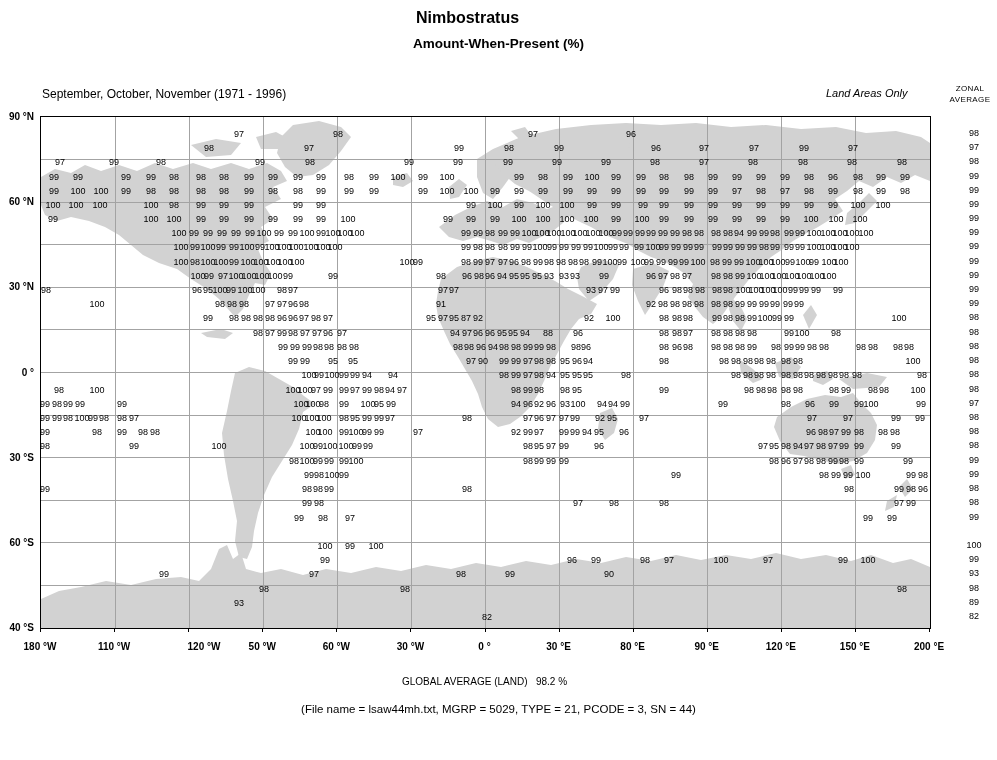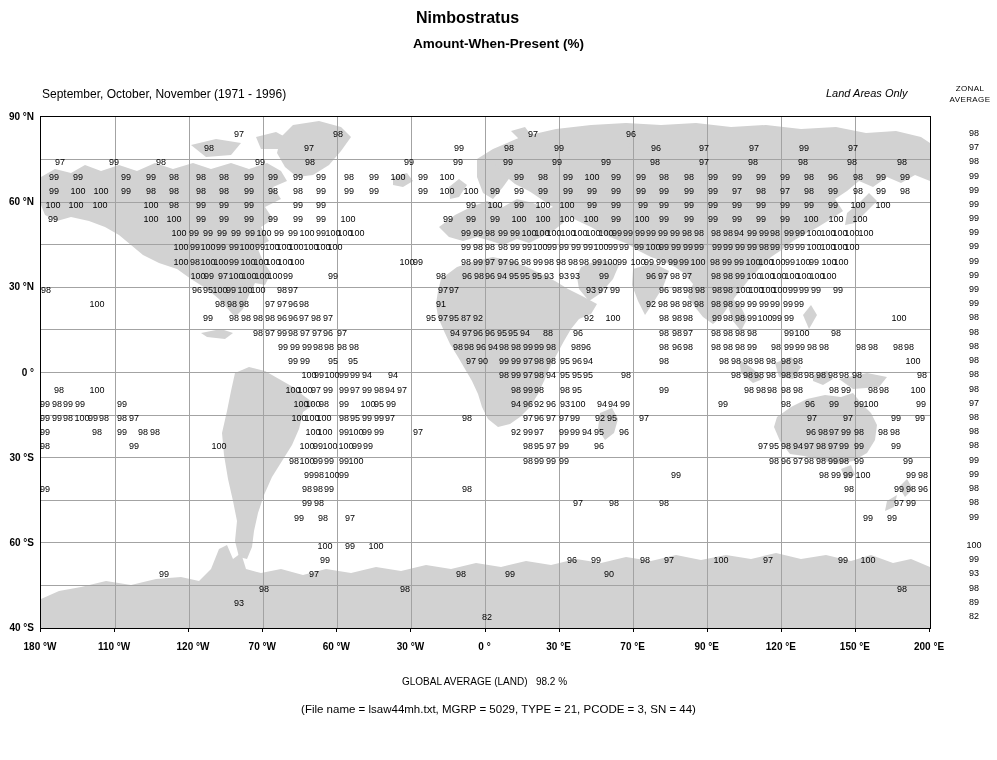--- a/index.html
+++ b/index.html
@@ -858,27 +858,27 @@
     <span class="latl" style="left: 34px; top: 201.167px;">60 °N</span>
     <span class="latl" style="left: 34px; top: 286.333px;">30 °N</span>
     <span class="latl" style="left: 34px; top: 371.5px;">0 °</span>
     <span class="latl" style="left: 34px; top: 456.667px;">30 °S</span>
     <span class="latl" style="left: 34px; top: 541.833px;">60 °S</span>
     <span class="latl" style="left: 34px; top: 627px;">40 °S</span>
   </div>
 <div id="lon-axis">
     <span class="lonl" style="left: 40px; top: 641px;">180 °W</span>
     <span class="lonl" style="left: 114.083px; top: 641px;">110 °W</span>
-    <span class="lonl" style="left: 193px; top: 641px;">120 °W</span>
-    <span class="lonl" style="left: 262.25px; top: 641px;">70 °W</span>
+    <span class="lonl" style="left: 204px; top: 641px;">120 °W</span>
+    <span class="lonl" style="left: 262.25px; top: 641px;">50 °W</span>
     <span class="lonl" style="left: 336.333px; top: 641px;">60 °W</span>
     <span class="lonl" style="left: 410.417px; top: 641px;">30 °W</span>
     <span class="lonl" style="left: 484.5px; top: 641px;">0 °</span>
     <span class="lonl" style="left: 558.583px; top: 641px;">30 °E</span>
-    <span class="lonl" style="left: 632.667px; top: 641px;">70 °E</span>
+    <span class="lonl" style="left: 632.667px; top: 641px;">80 °E</span>
     <span class="lonl" style="left: 706.75px; top: 641px;">90 °E</span>
     <span class="lonl" style="left: 780.833px; top: 641px;">120 °E</span>
     <span class="lonl" style="left: 854.917px; top: 641px;">150 °E</span>
     <span class="lonl" style="left: 929px; top: 641px;">200 °E</span>
   </div>
 <div id="ticks-layer">
     <div class="tick" style="left: 40px; top: 629px;"></div>
     <div class="tick" style="left: 114.083px; top: 629px;"></div>
     <div class="tick" style="left: 188.167px; top: 629px;"></div>
     <div class="tick" style="left: 262.25px; top: 629px;"></div>

